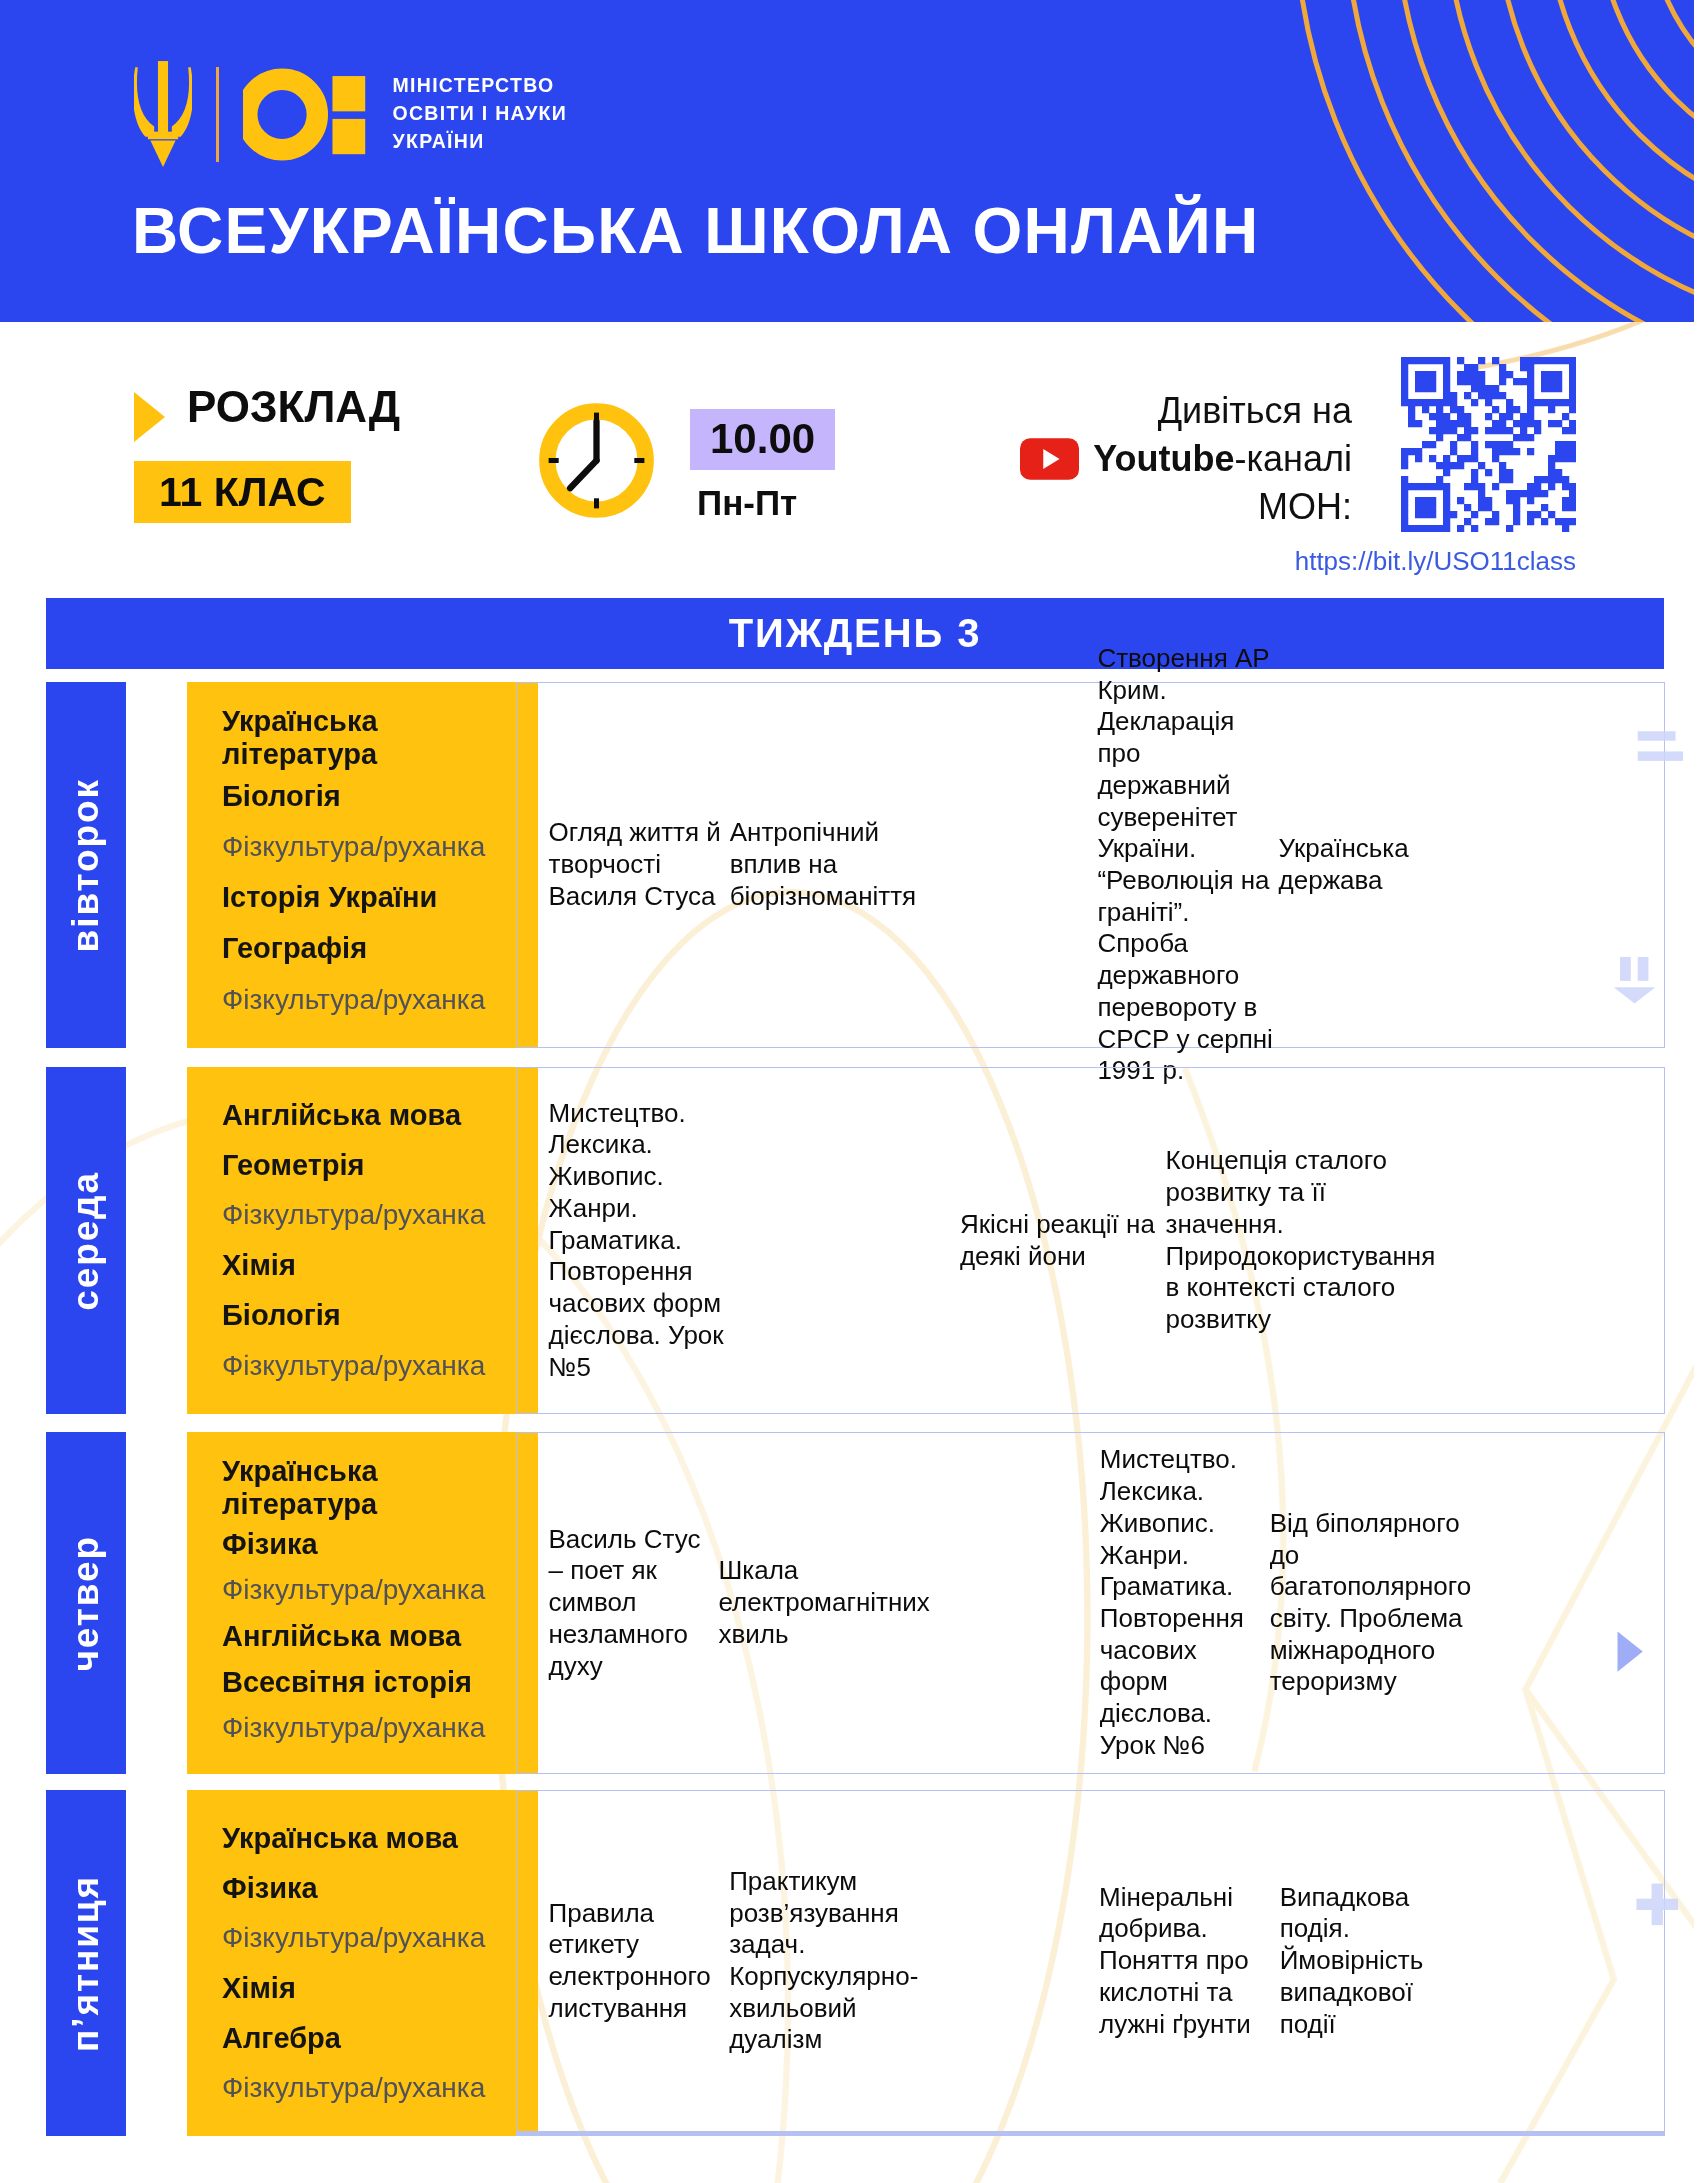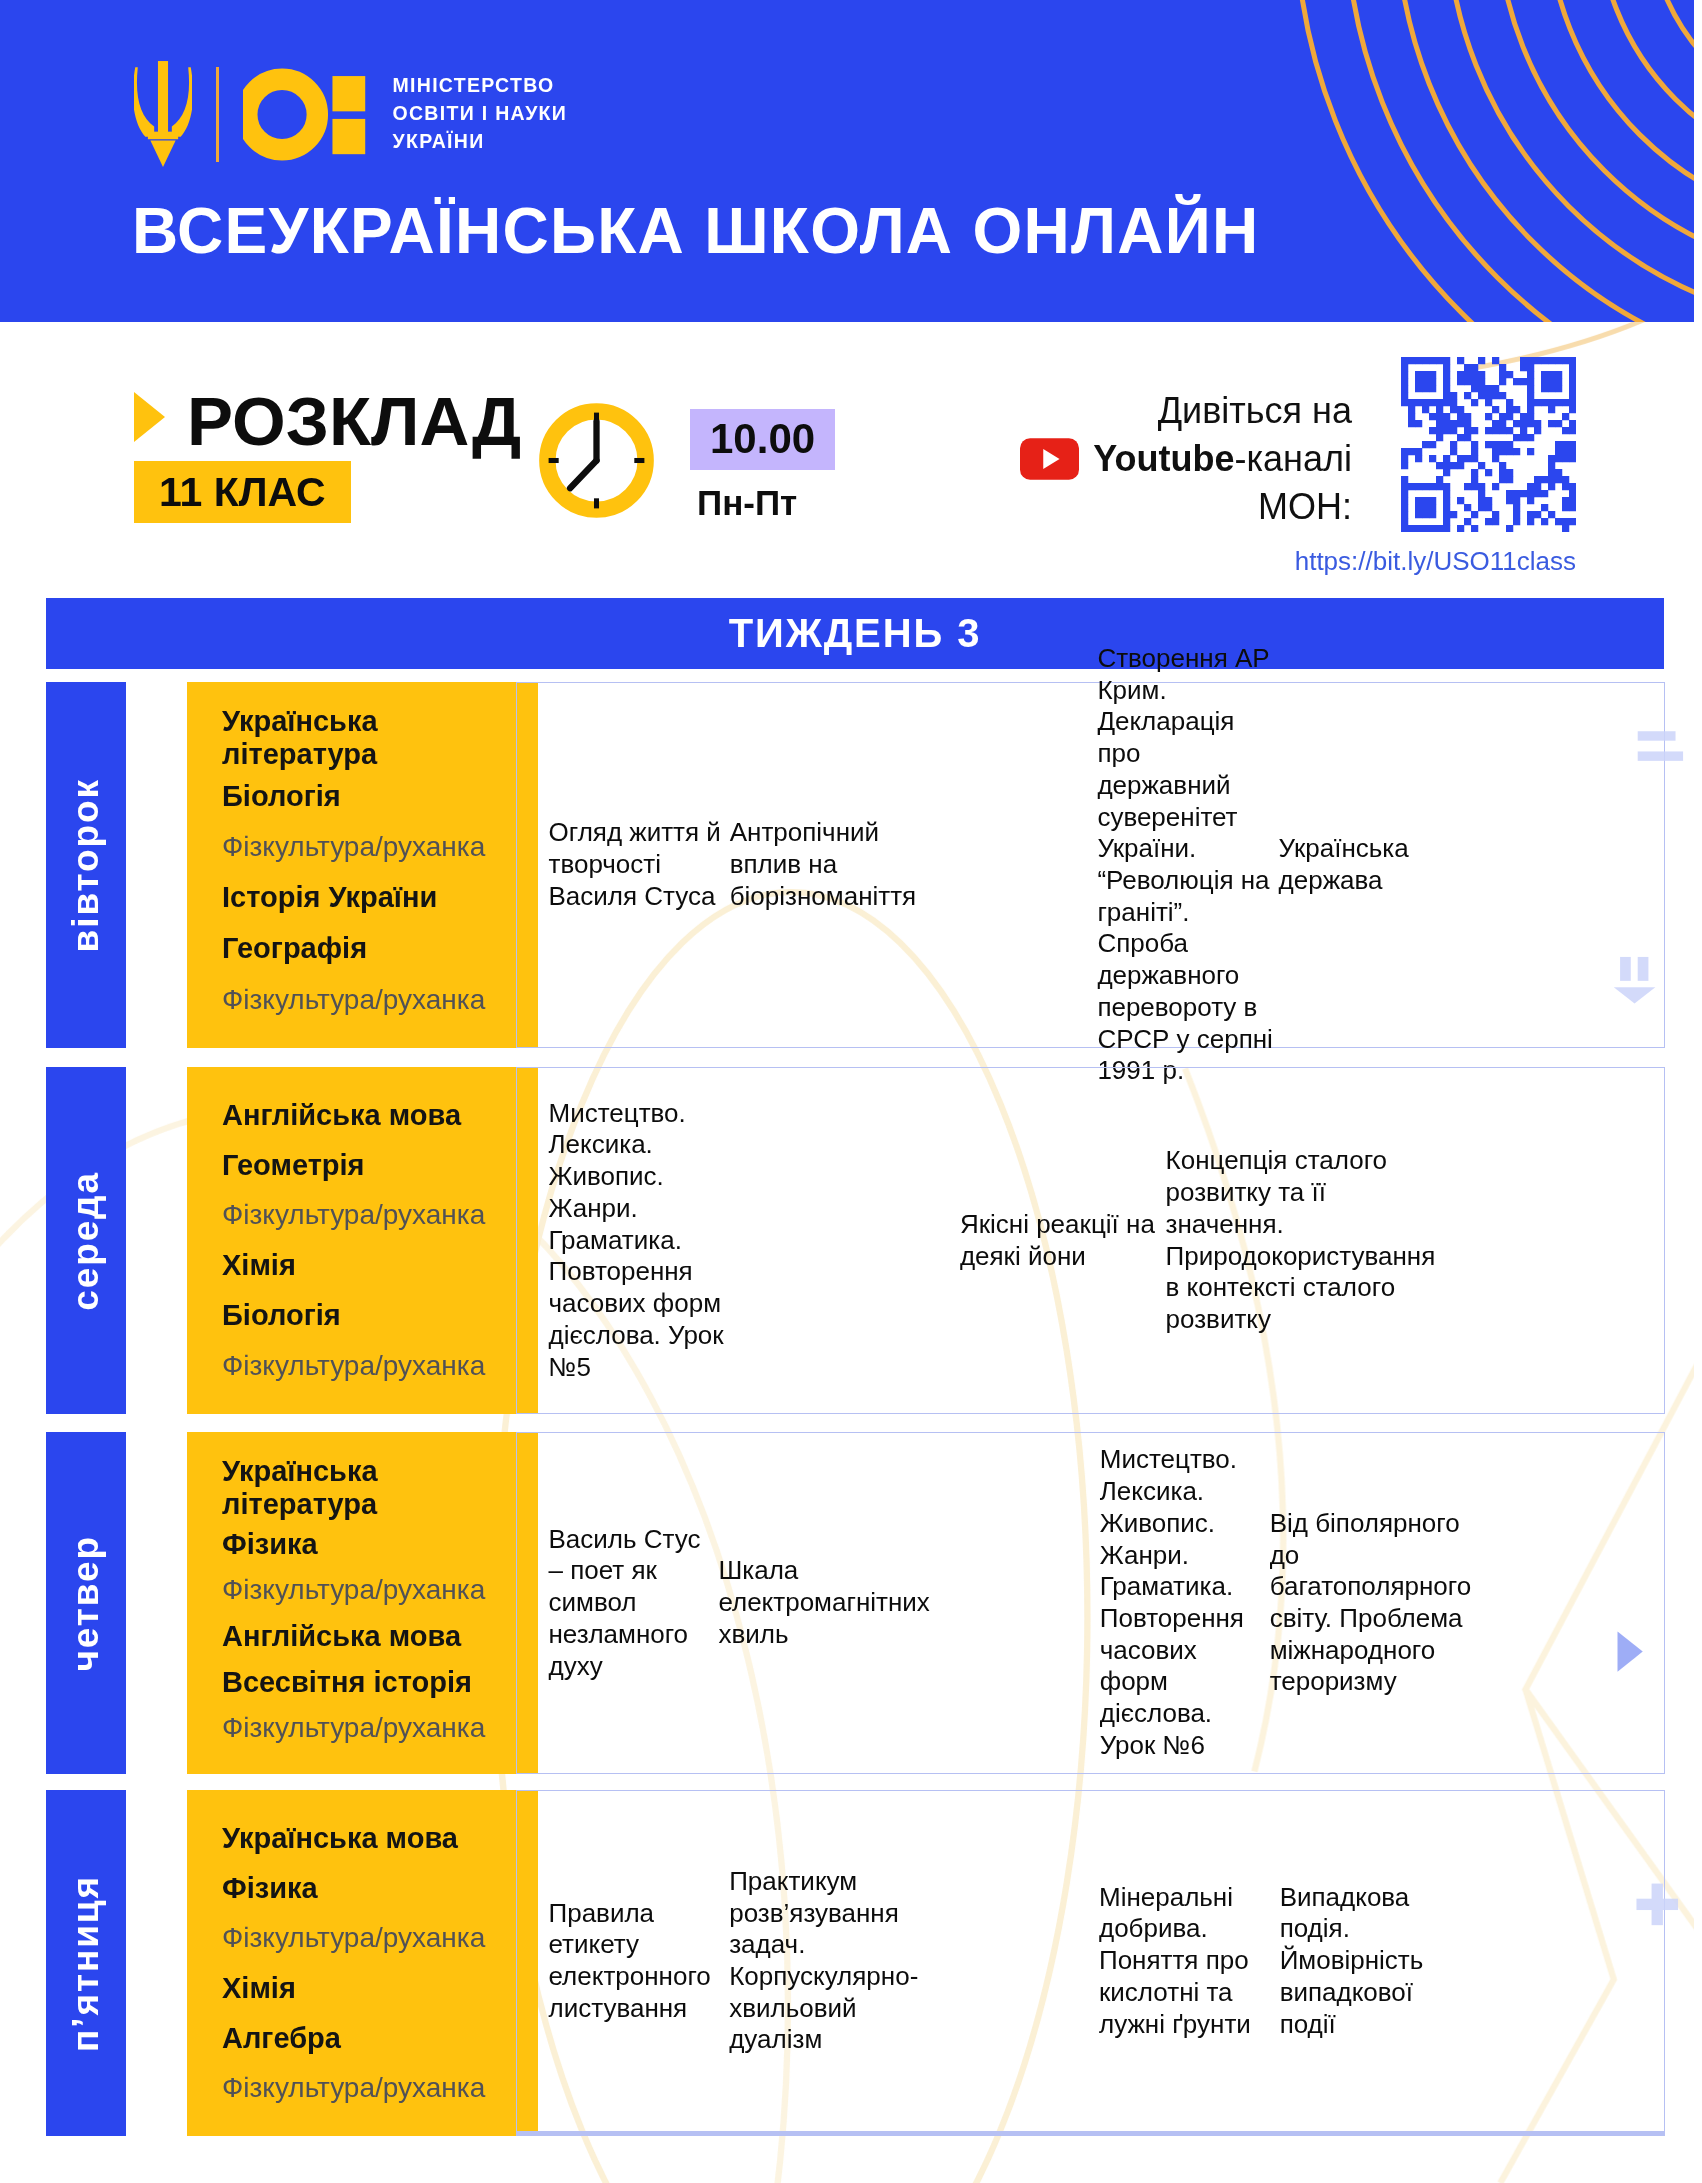--- a/index.html
+++ b/index.html
@@ -11,21 +11,21 @@
   .header-arcs{position:absolute;right:0;top:0;width:567px;height:322px;}
   .logo-row{position:absolute;left:134px;top:61px;display:flex;align-items:center;gap:24px;}
   .logo-divider{width:2.5px;height:95px;background:#f0a83a;}
   .ministry{color:#ffffff;font-weight:bold;font-size:19.5px;letter-spacing:1.3px;line-height:1.42;}
   .page-title{position:absolute;left:132px;top:194px;color:#ffffff;font-weight:bold;
               font-size:64px;letter-spacing:1.3px;white-space:nowrap;}
   
   .arrow-right{position:absolute;left:134px;top:392px;width:0;height:0;
                border-top:25px solid transparent;border-bottom:25px solid transparent;
                border-left:31.5px solid #ffc20e;}
-  .rozklad{position:absolute;left:187px;top:382px;font-size:69px;font-weight:bold;color:#0d0d0d;}
+  .rozklad{position:absolute;left:187px;top:382px;font-size:44px;font-weight:bold;color:#0d0d0d;}
   .class-box{position:absolute;left:134px;top:461px;background:#ffc20e;color:#0d0d0d;
              font-size:41px;font-weight:bold;padding:7.6px 25px;text-align:center;}
   .clock{position:absolute;left:536px;top:400px;}
   .time-box{position:absolute;left:690px;top:409px;background:#c4b5fd;color:#0d0d0d;
             font-size:42px;font-weight:bold;padding:6.3px 20px;}
   .pnpt{position:absolute;left:697px;top:483px;font-size:35px;font-weight:bold;color:#0d0d0d;}
   .watch{position:absolute;left:788px;top:387px;width:564px;text-align:right;color:#101010;
          font-size:36px;line-height:1.34;}
   .watch-line2{display:flex;justify-content:flex-end;align-items:center;gap:14px;}
   .yt-badge{display:inline-block;}

